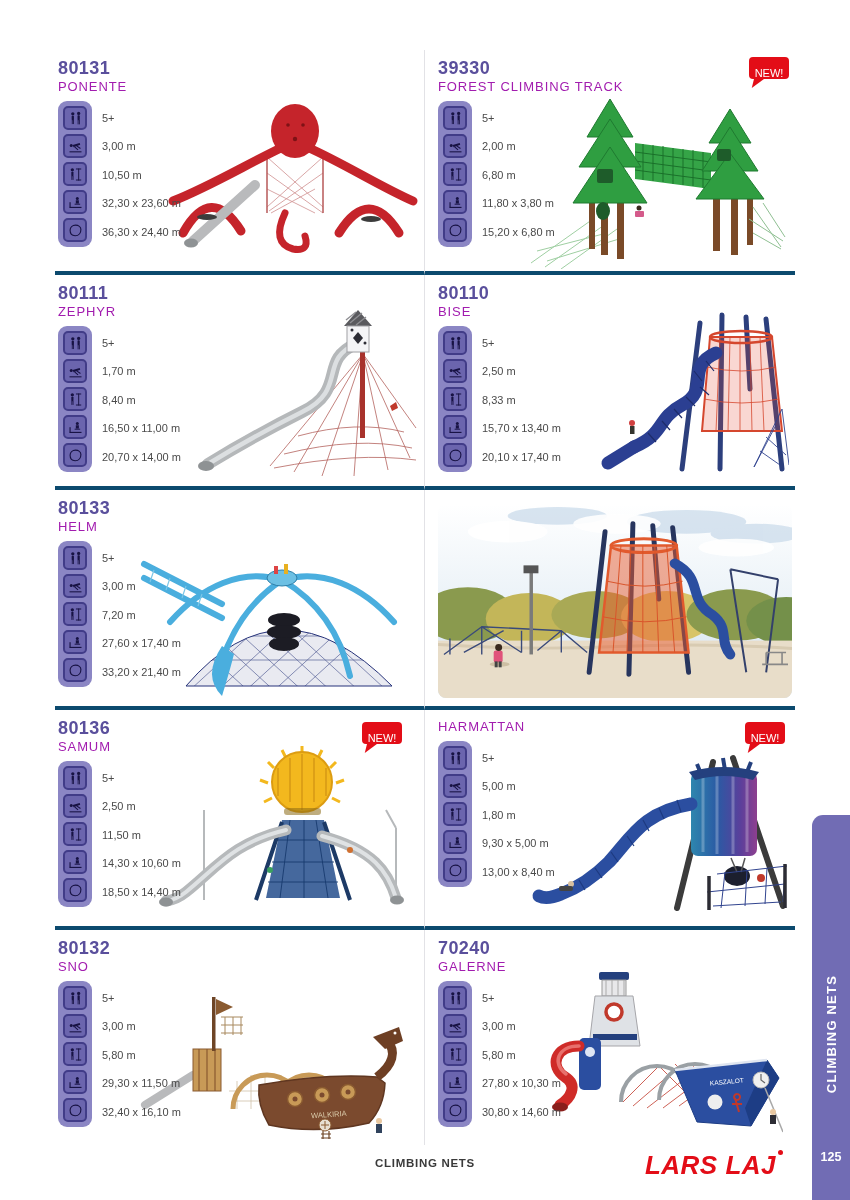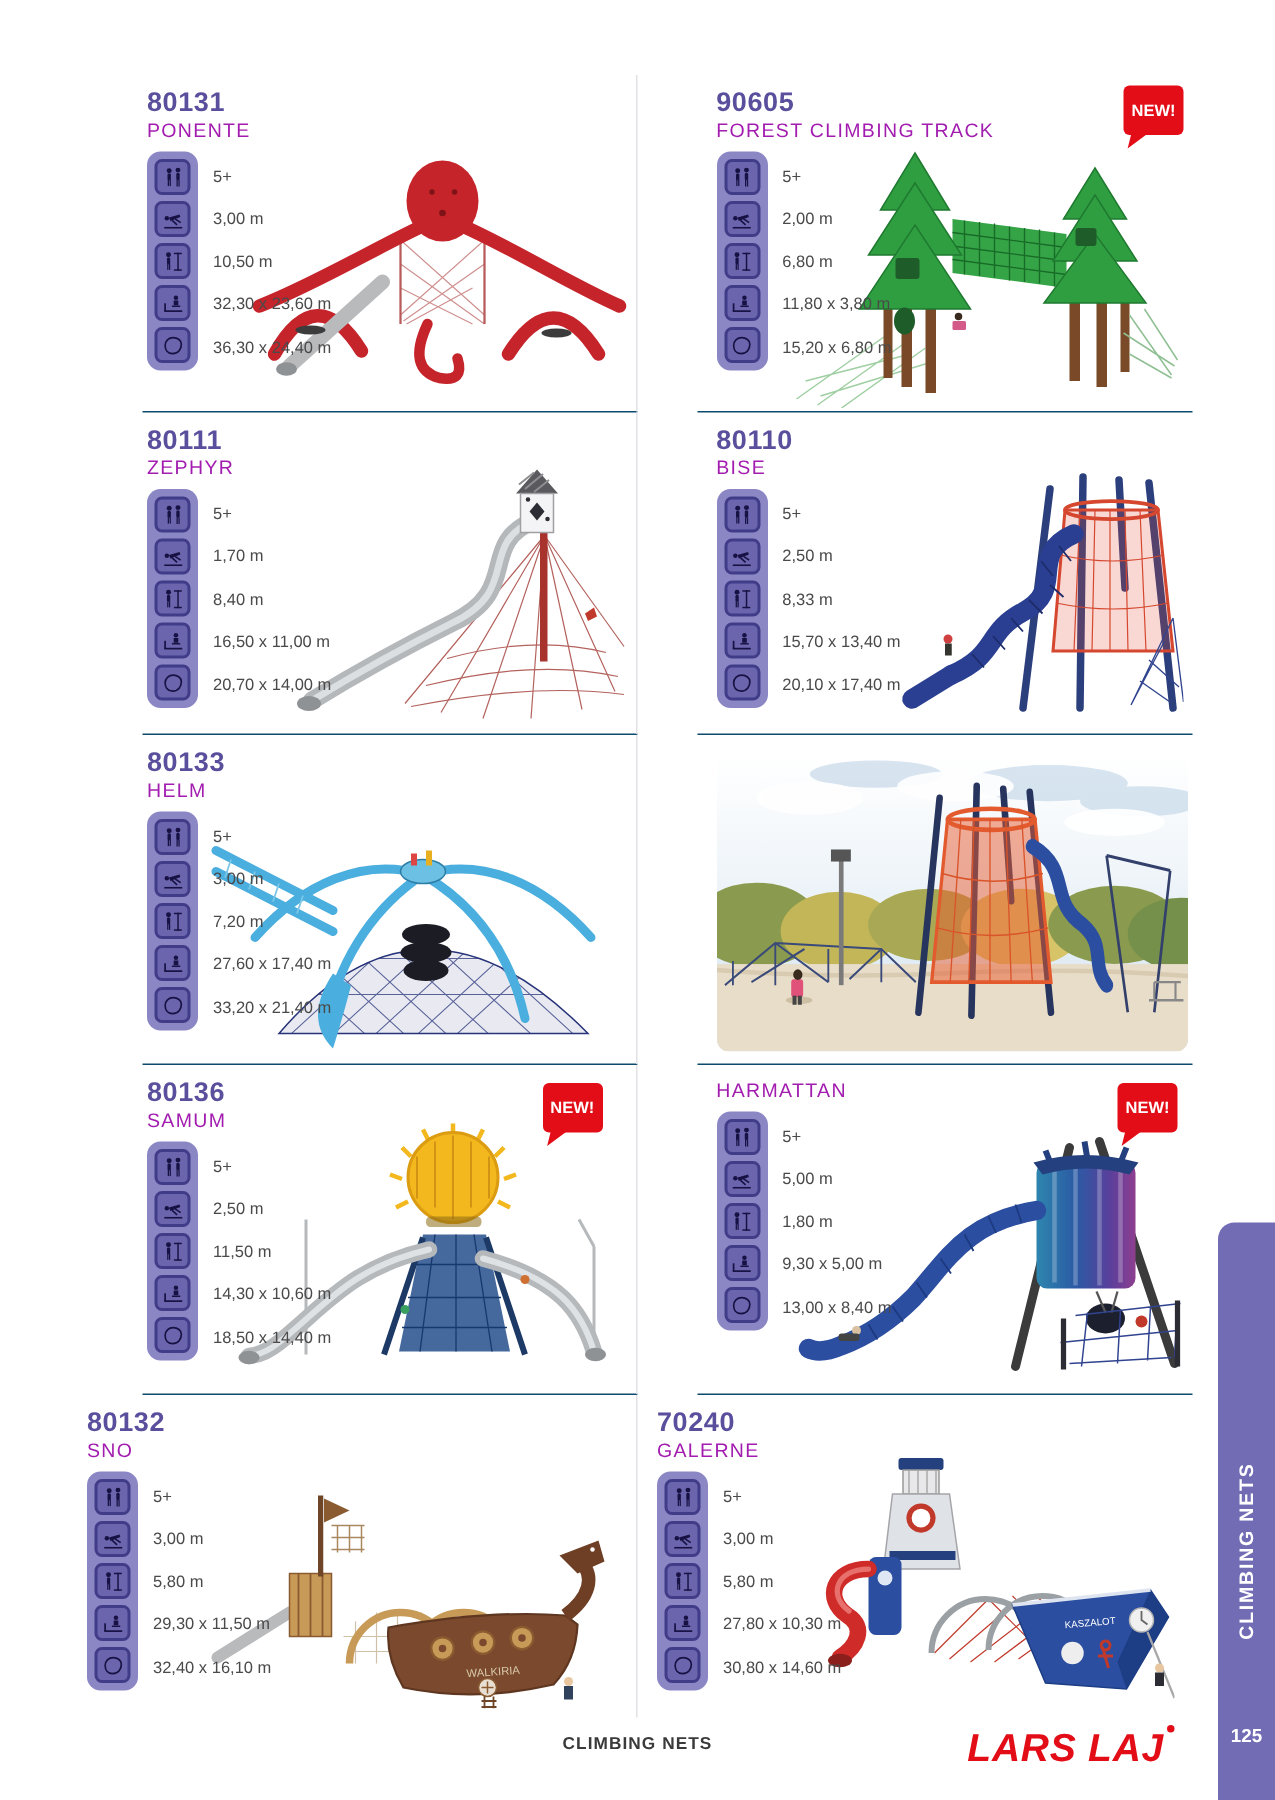--- a/index.html
+++ b/index.html
@@ -3,36 +3,36 @@
 <meta charset="utf-8">
 <style>
   html,body{margin:0;padding:0;background:#fff;}
   body{width:850px;height:1200px;position:relative;overflow:hidden;
        font-family:"Liberation Sans",sans-serif;-webkit-font-smoothing:antialiased;}
   .grid{position:absolute;left:55px;top:50px;width:740px;}
   .row{display:flex;}
   .cell{width:370px;box-sizing:border-box;position:relative;padding:8px 0 0 3px;}
   .c2{padding-left:13px;}
   .bR{border-right:1px solid #e2e2e6;}
-  .bB{border-bottom:1px solid #0c4a6e;margin-left:40px;}
+  .bB{border-bottom:4px solid #0c4a6e;}
   .h225{height:225px}.h215{height:215px}.h220{height:220px}
   .pid{font-size:18px;font-weight:bold;color:#5a4f9c;letter-spacing:.4px;line-height:20px;}
   .pname{font-size:13px;color:#a21caf;letter-spacing:.9px;margin-top:1px;}
   .specs{display:flex;margin-top:7px;position:relative;z-index:3;}
   .icon-panel{background:#8b86c4;border-radius:9px;padding:5px;display:flex;flex-direction:column;gap:4px;width:24px;}
   .isq{width:24px;height:24px;background:#6b65ae;border:2px solid #413c88;border-radius:5px;
        box-sizing:border-box;display:flex;align-items:center;justify-content:center;}
   .isq svg{width:15px;height:15px;}
   .g{fill:#171243;stroke:none;}
   .gl{fill:none;stroke:#171243;}
   .vals{margin-left:10px;margin-top:3px;display:flex;flex-direction:column;}
   .vals div{height:28.4px;line-height:28.4px;font-size:11px;color:#4a4a4a;white-space:nowrap;}
   .art{position:absolute;pointer-events:none;z-index:1;}
-  .badge{position:absolute;width:40px;height:33px;background:#e30d17;border-radius:4px;color:#fff;
-         font-size:11px;font-weight:bold;display:flex;align-items:center;justify-content:center;z-index:4;}
+  .badge{position:absolute;width:40px;height:22px;background:#e30d17;border-radius:4px;color:#fff;
+         font-size:11px;font-weight:normal;display:flex;align-items:flex-end;justify-content:center;z-index:4;}
   .badge:after{content:"";position:absolute;left:4px;bottom:-9px;width:0;height:0;
          border-top:10px solid #e30d17;border-right:11px solid transparent;transform:skewX(-14deg);}
   .photo{position:absolute;left:13px;right:3px;top:14px;bottom:8px;border-radius:8px;overflow:hidden;}
   .photo svg{width:100%;height:100%;display:block;}
   .side-tab{position:absolute;right:0;top:815px;width:38px;height:385px;background:#716cb4;border-top-left-radius:11px;}
   .tab-label{position:absolute;top:160px;left:50%;transform:translateX(-50%) rotate(180deg);
              writing-mode:vertical-rl;color:#fff;font-weight:bold;font-size:13px;letter-spacing:1.2px;white-space:nowrap;}
   .tab-page{position:absolute;bottom:36px;width:100%;text-align:center;color:#fff;font-size:12.5px;font-weight:bold;}
   .footer-title{position:absolute;left:0;width:850px;text-align:center;top:1157px;
                 font-size:11.5px;font-weight:bold;color:#3a3a3a;letter-spacing:.7px;}
@@ -132,21 +132,21 @@
         <ellipse cx="138" cy="36" rx="24" ry="27" fill="#c5242b"></ellipse>
         <circle cx="131" cy="30" r="1.8" fill="#7e1216"></circle>
           <circle cx="146" cy="30" r="1.8" fill="#7e1216"></circle>
         <circle cx="138" cy="44" r="2.2" fill="#7e1216"></circle>
         <ellipse cx="50" cy="122" rx="10" ry="3" fill="#3c3c3c"></ellipse>
         <ellipse cx="214" cy="124" rx="10" ry="3" fill="#3c3c3c"></ellipse>
       </svg>
     </div>
 
     <div class="cell h225 bB c2">
-      <div class="pid">90605</div>
+      <div class="pid">39330</div>
       <div class="pname">FOREST CLIMBING TRACK</div>
       <div class="specs">
         <div class="icon-panel">
           <div class="isq">
               <svg viewBox="0 0 20 20">
                 <g class="g">
                   <circle cx="6.4" cy="3.8" r="2.2"></circle>
                   <rect x="4.9" y="6.3" width="3" height="6" rx="1"></rect>
                   <rect x="5.1" y="12" width="1.1" height="5.4"></rect>
                   <rect x="6.8" y="12" width="1.1" height="5.4"></rect>

